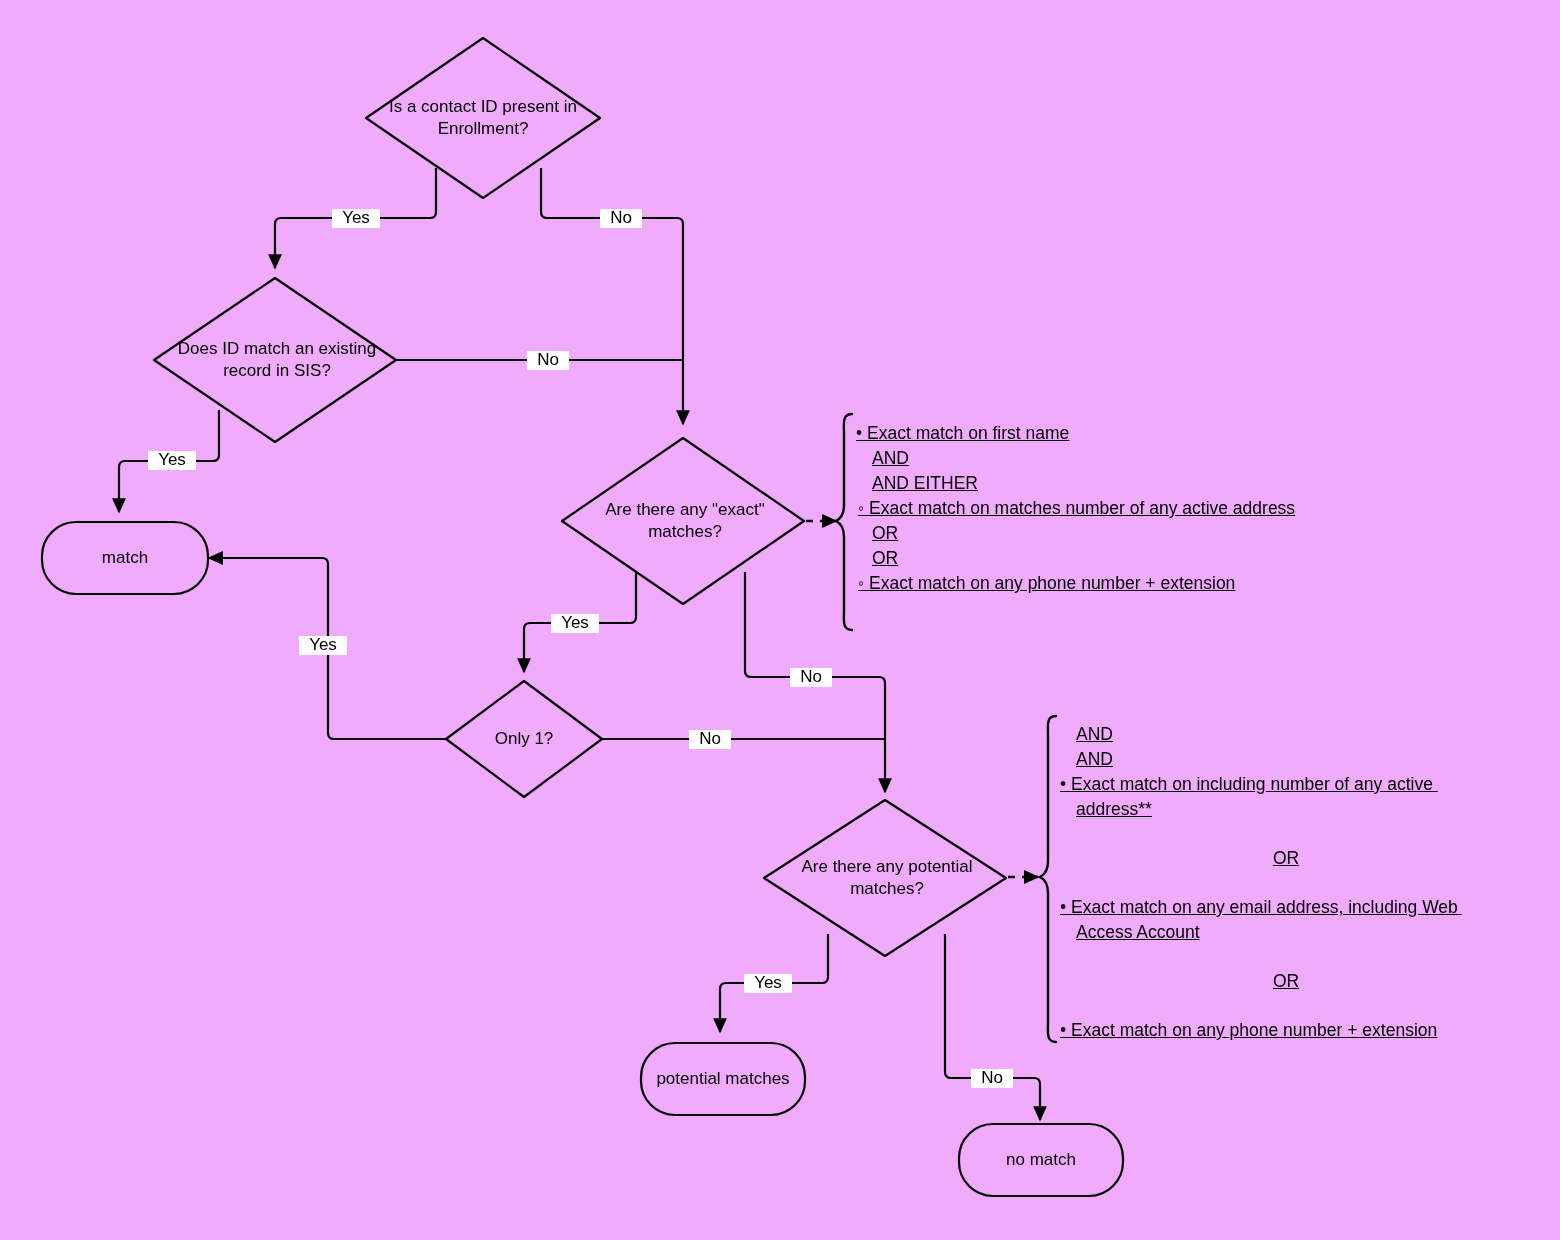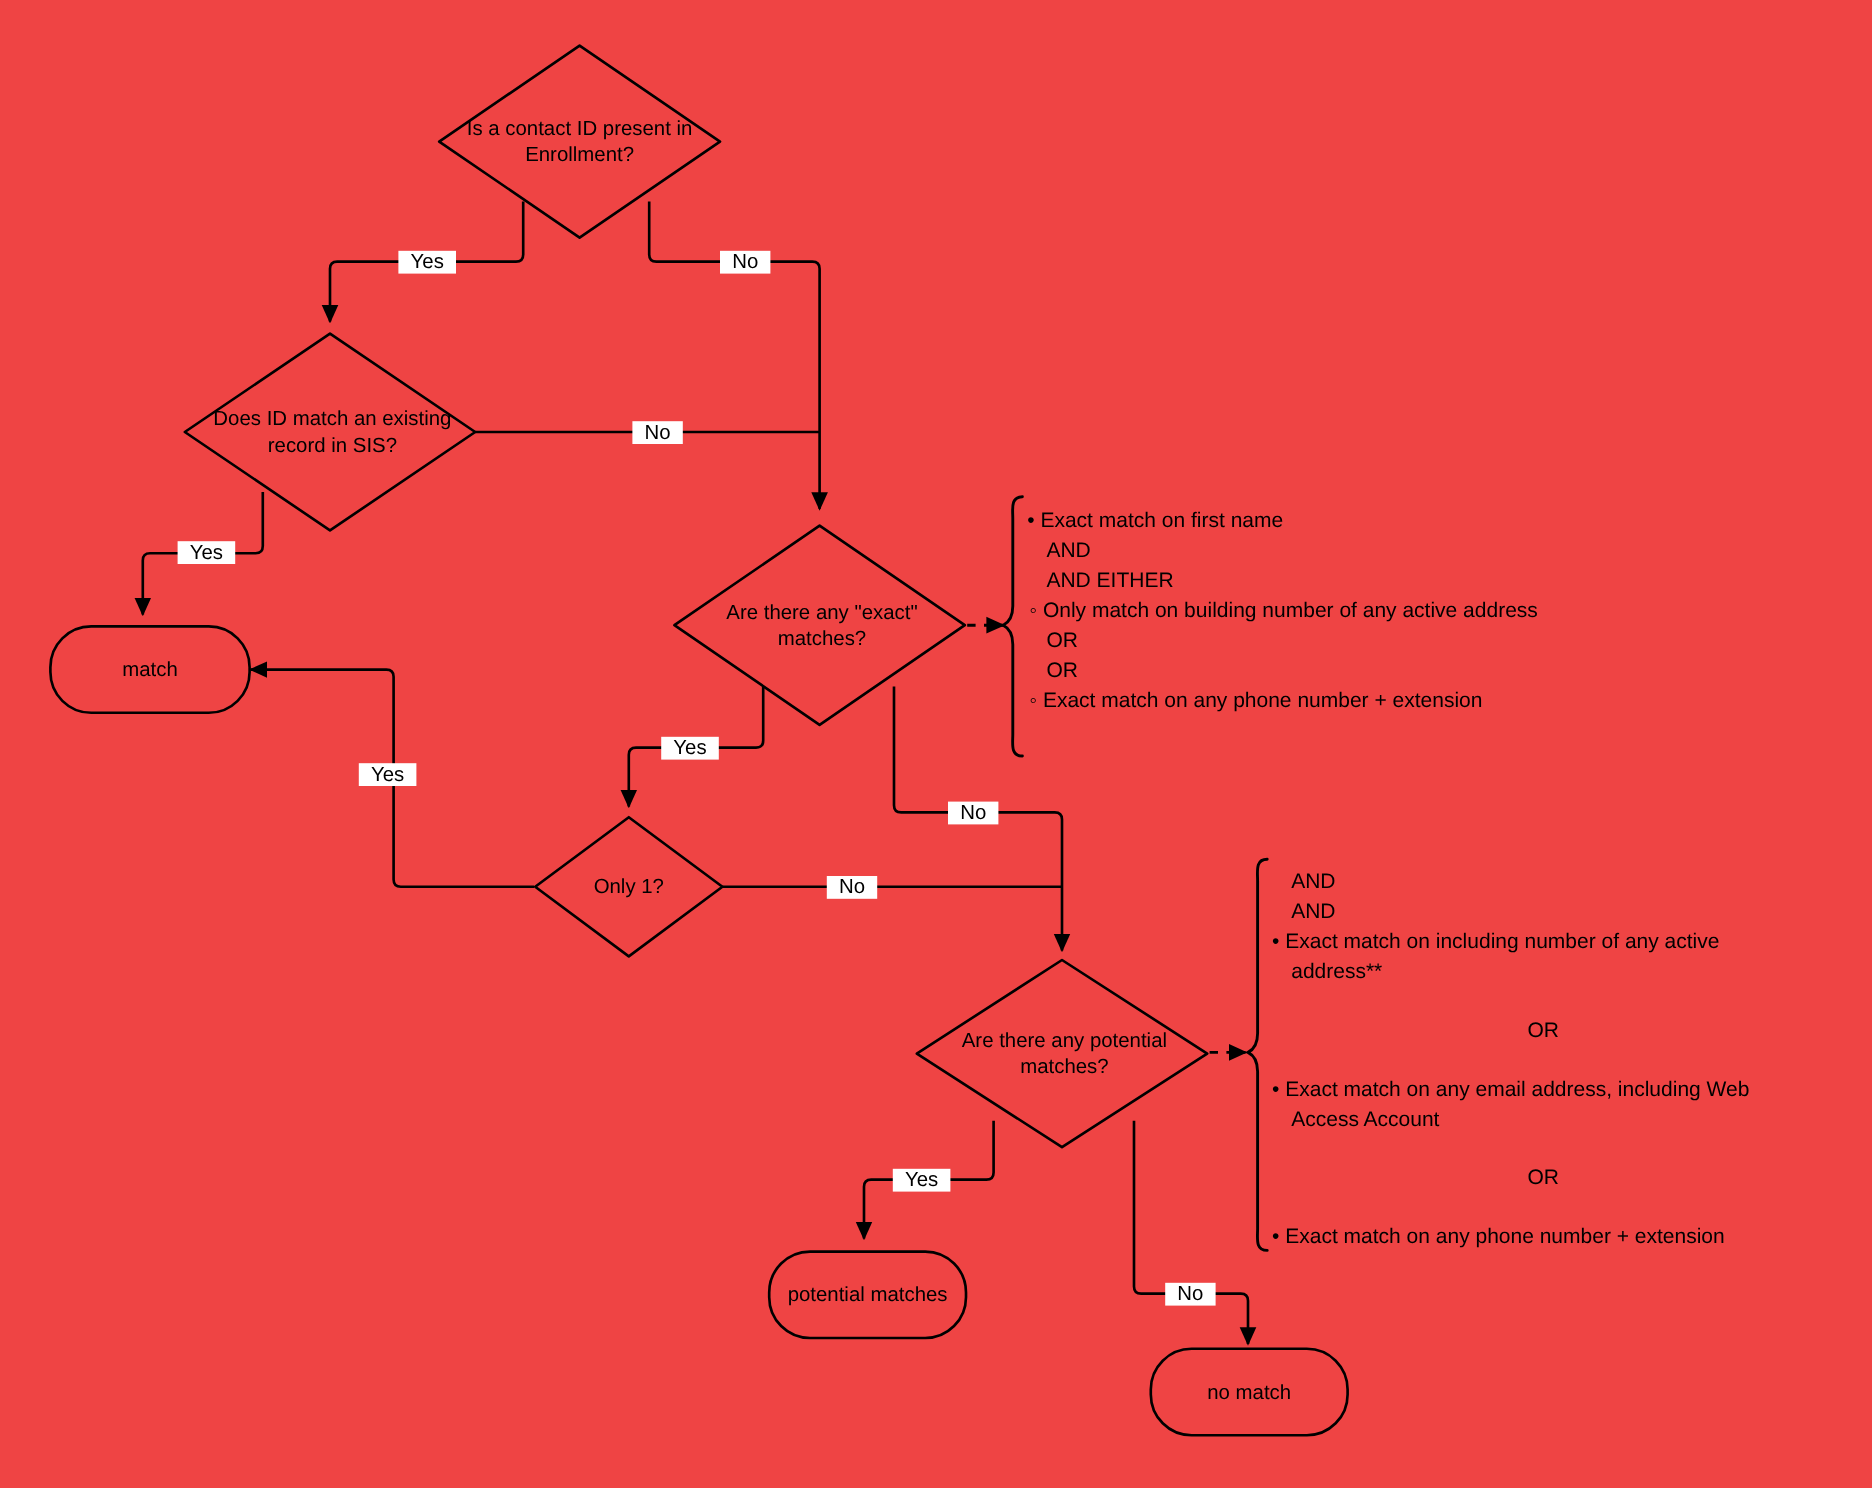--- a/index.html
+++ b/index.html
@@ -4,21 +4,21 @@
 <style>
   html, body {
     margin: 0;
     padding: 0;
     background: #ffffff;
   }
   #canvas {
     position: relative;
     width: 1560px;
     height: 1240px;
-    background: #ef4444;
+    background: #f0abfc;
     font-family: "Liberation Sans", sans-serif;
     overflow: hidden;
   }
   svg.flow {
     position: absolute;
     top: 0; left: 0;
     width: 1560px;
     height: 1240px;
   }
   .shape-stroke {
@@ -70,20 +70,21 @@
   }
   .note ul {
     list-style: none;
     margin: 0;
     padding: 0;
   }
   .note li {
     margin: 0;
     padding: 0;
     white-space: pre-wrap;
+    text-decoration: underline;
   }
   .lvl1 { padding-left: 16px; text-indent: -16px; }
   .lvl1::before { content: "\2022  "; }
   .lvl2 { padding-left: 38px; text-indent: -14px; font-size: 17.5px; }
   .lvl2::before { content: "\25E6  "; }
   .conj { padding-left: 16px; }
   .conj2 { padding-left: 38px; }
   .or-center { text-align: center; padding: 0; }
   .spacer { height: 24px; }
 </style>
@@ -194,21 +195,21 @@
 
     <rect x="971" y="1069" width="42" height="19" fill="#ffffff"></rect>
     <text class="edge-label" x="992" y="1079">No</text>
   </svg>
 
   <div class="note" style="left:872px; top:421px; width:620px;">
     <ul>
       <li class="lvl1">Exact match on first name</li>
       <li class="conj">AND</li>
       <li class="conj">AND EITHER</li>
-      <li class="lvl2">Only match on building number of any active address</li>
+      <li class="lvl2">Exact match on matches number of any active address</li>
       <li class="conj2">OR</li>
       <li class="conj2">OR</li>
       <li class="lvl2">Exact match on any phone number + extension</li>
     </ul>
   </div>
 
   <div class="note" style="left:1076px; top:722px; width:420px;">
     <ul>
       <li class="conj">AND</li>
       <li class="conj">AND</li>

